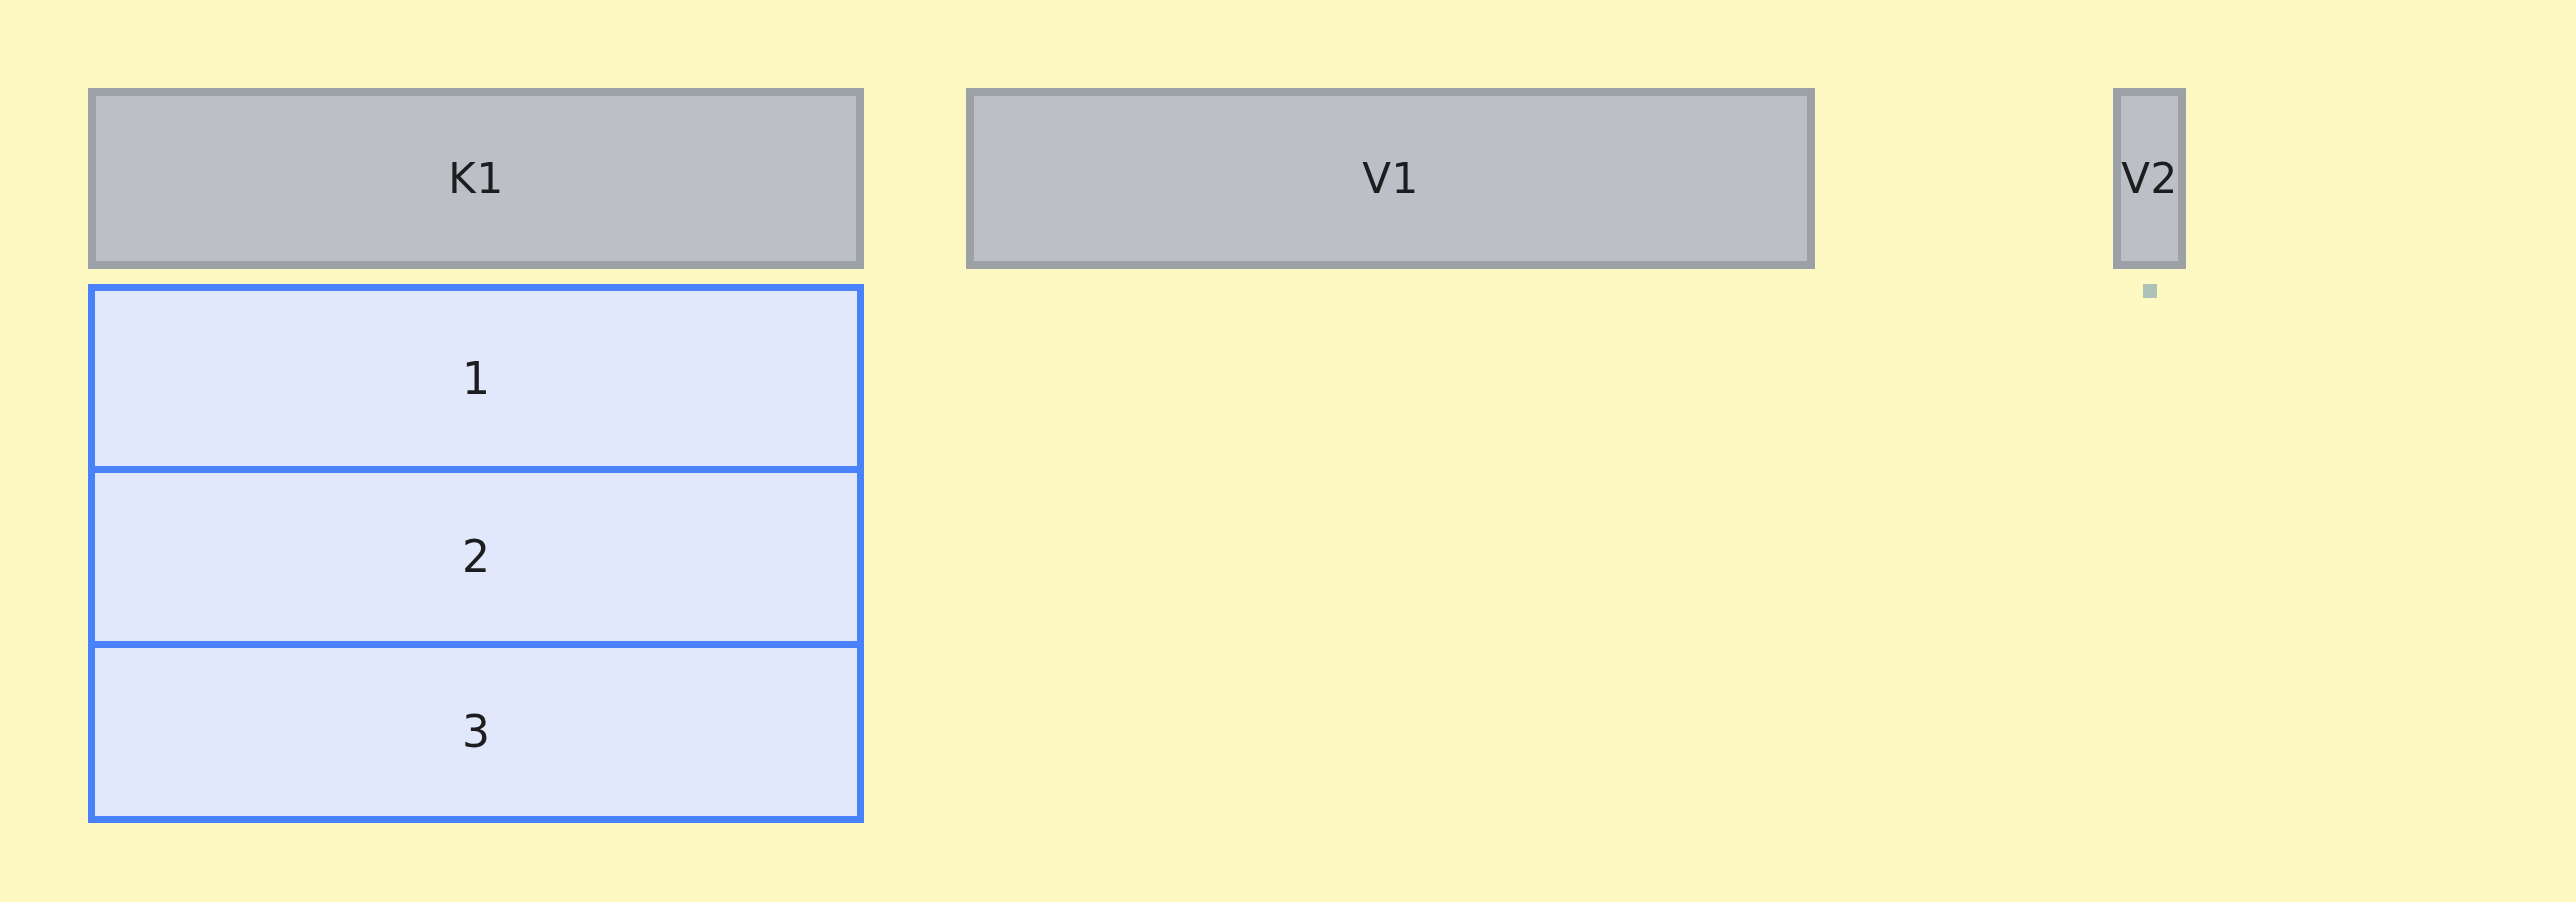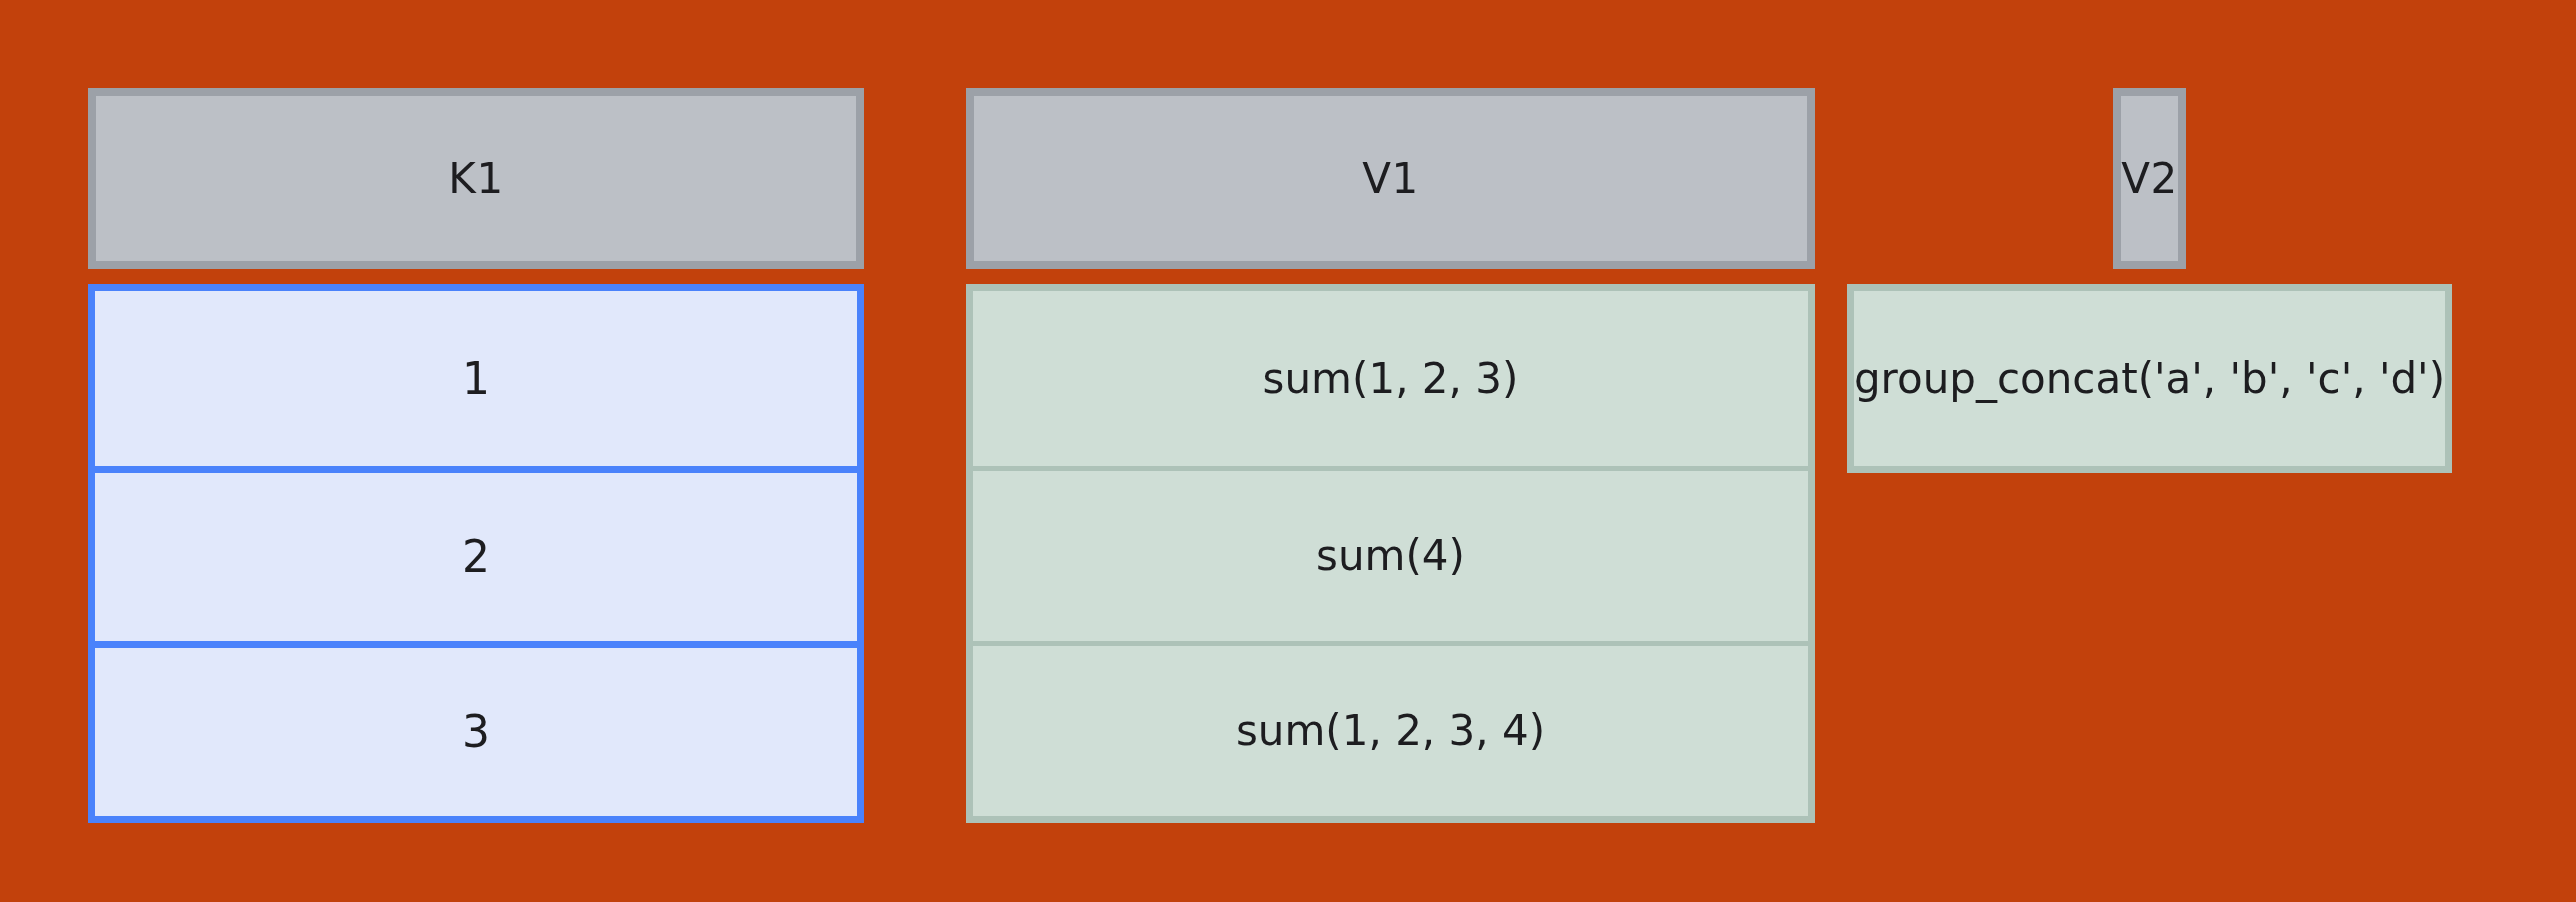--- a/index.html
+++ b/index.html
@@ -12,21 +12,21 @@
     width: 2576px;
     height: 903px;
     font-family: "DejaVu Sans", "Liberation Sans", sans-serif;
     overflow: hidden;
   }
 
   .diagram {
     position: relative;
     width: 2576px;
     height: 903px;
-    background: #c2410c;
+    background: #fef9c3;
   }
 
   
   .column {
     position: absolute;
     top: 88px;
     display: flex;
     flex-direction: column;
   }
 
@@ -96,28 +96,22 @@
     <div class="header-cell">K1</div>
     <div class="body-block body-blue">
       <div class="data-cell">1</div>
       <div class="data-cell">2</div>
       <div class="data-cell">3</div>
     </div>
   </div>
 
   <div class="column col-v1">
     <div class="header-cell">V1</div>
-    <div class="body-block body-green">
-      <div class="data-cell">sum(1, 2, 3)</div>
-      <div class="data-cell">sum(4)</div>
-      <div class="data-cell">sum(1, 2, 3, 4)</div>
-    </div>
   </div>
 
   <div class="column col-v2">
     <div class="header-cell">V2</div>
     <div class="body-block body-green">
-      <div class="data-cell">group_concat('a', 'b', 'c', 'd')</div>
     </div>
   </div>
 
 </div>
 
 
 </body></html>

